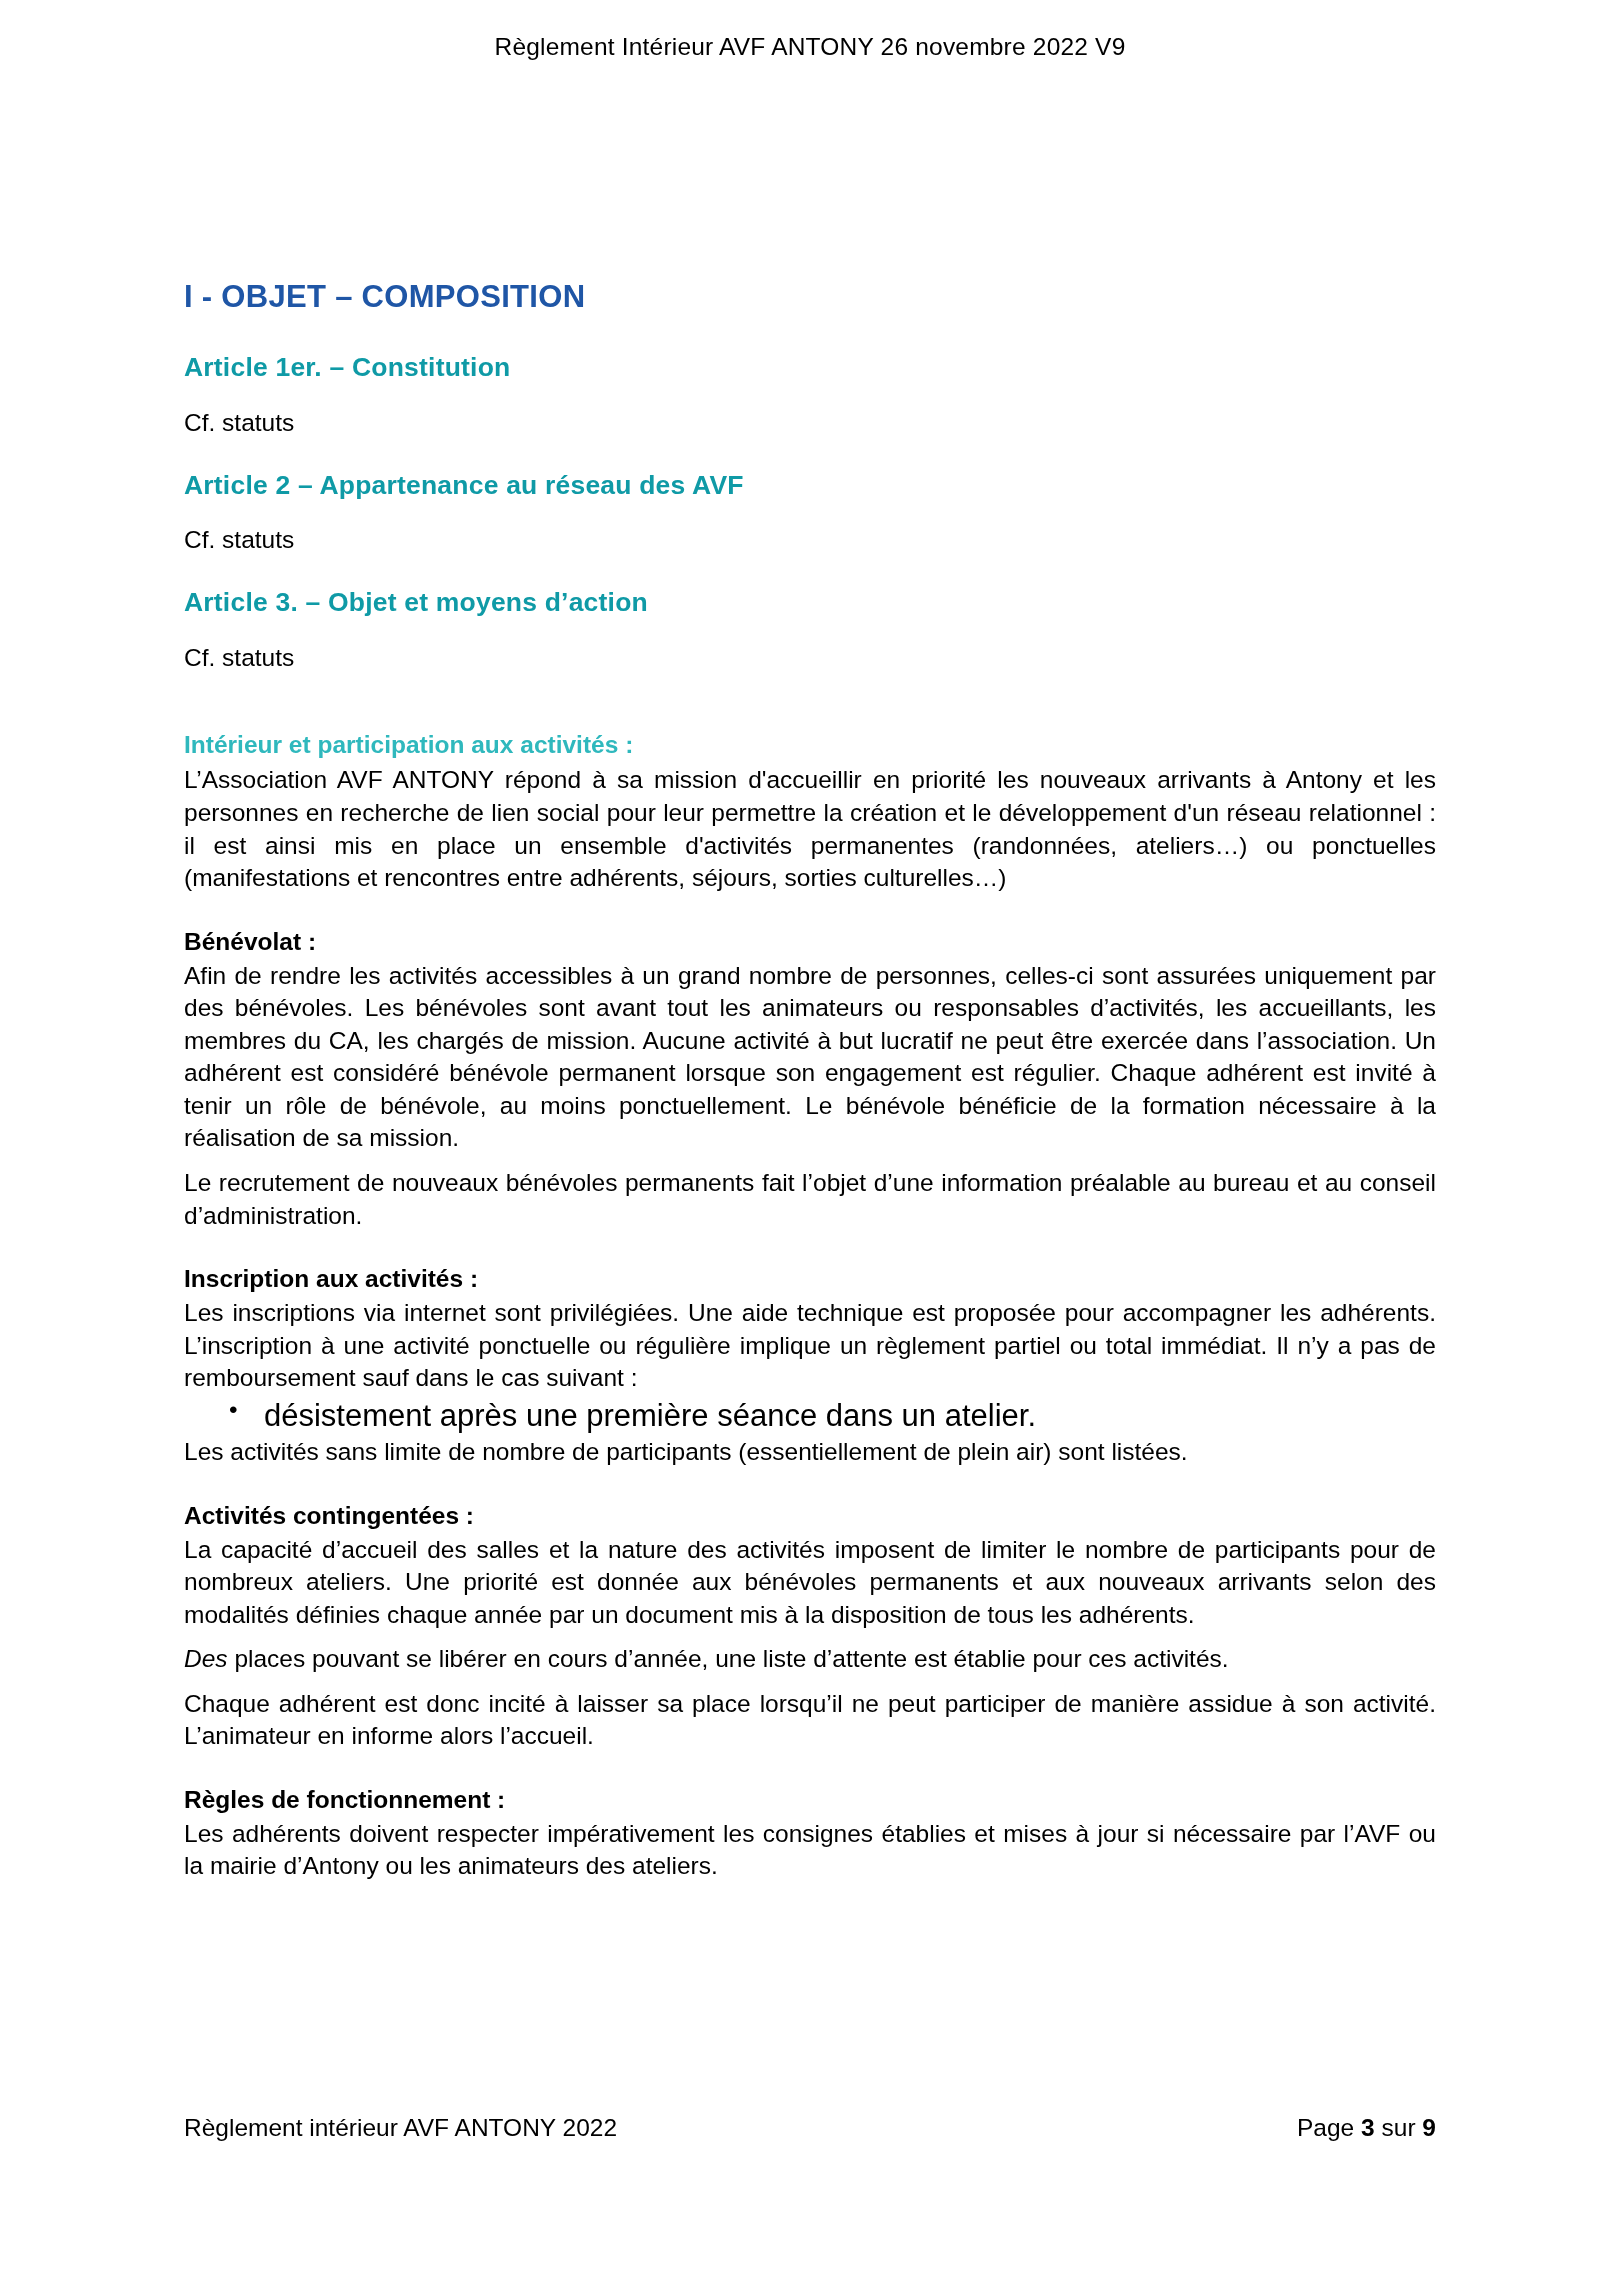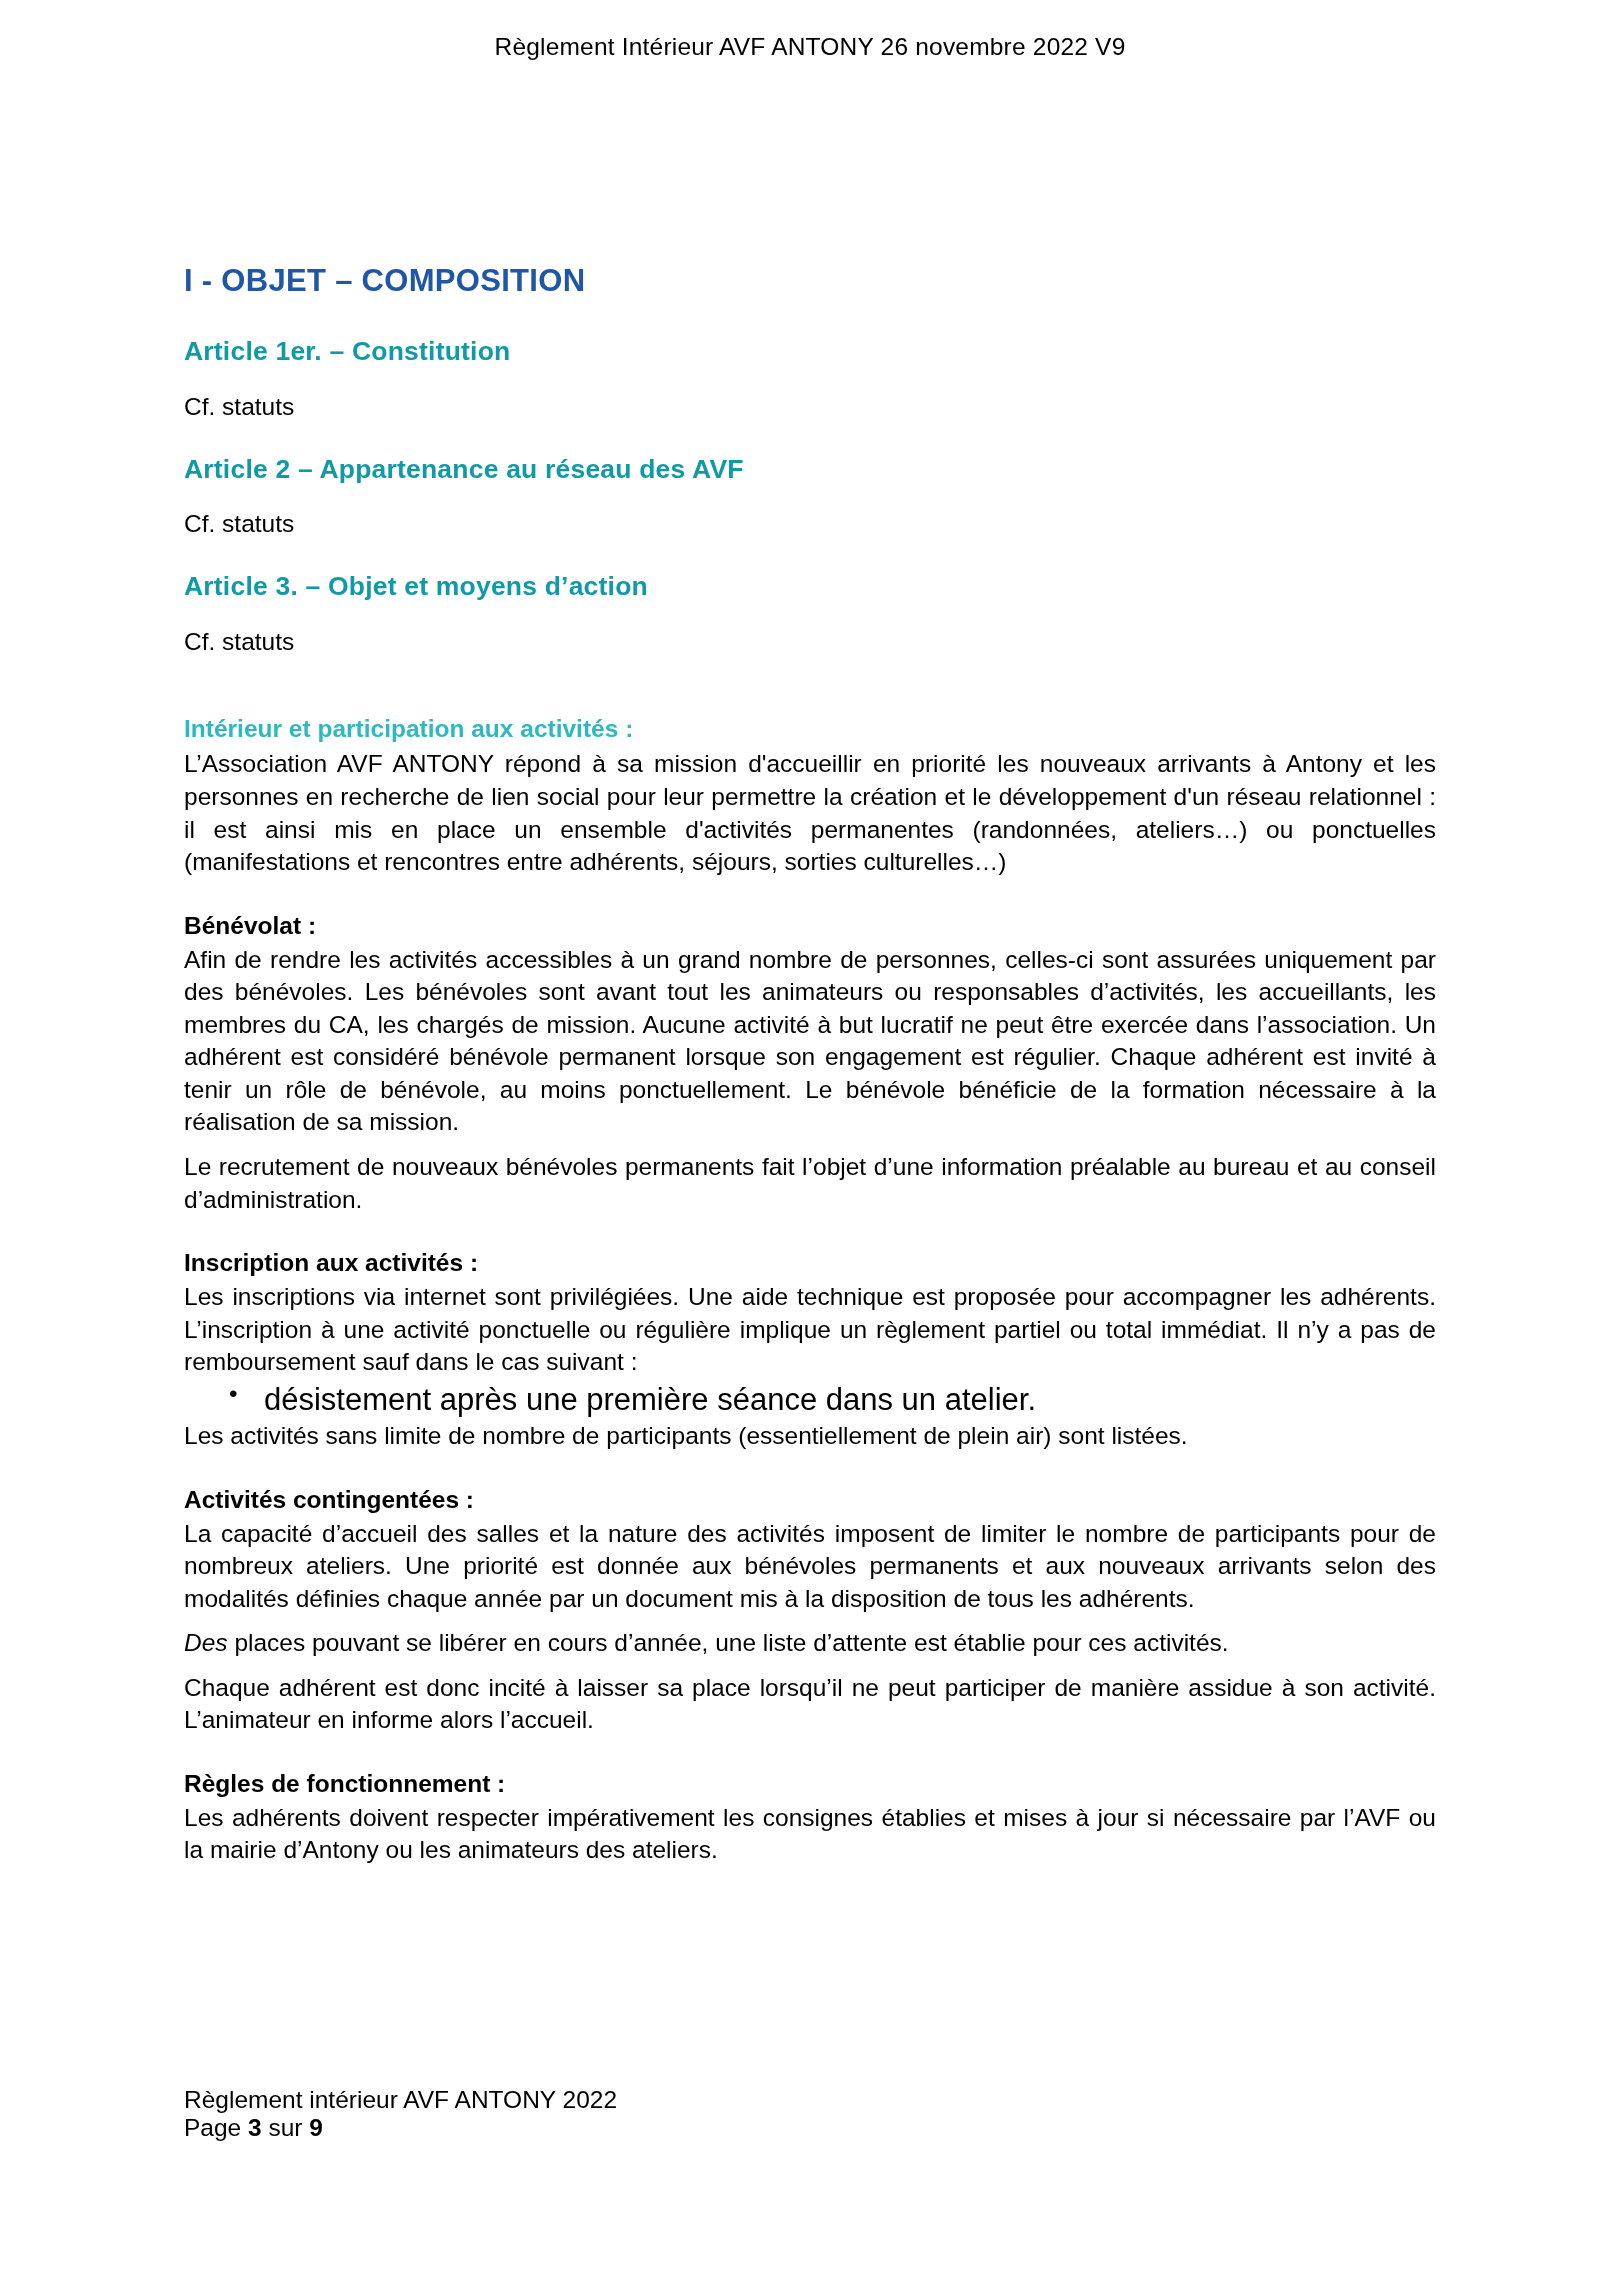--- a/index.html
+++ b/index.html
@@ -24,21 +24,21 @@
     top: 33px;
     left: 0;
     width: 100%;
     text-align: center;
     font-size: 24.5px;
     color: #000000;
     letter-spacing: 0.2px;
   }
   .content {
     position: absolute;
-    top: 263px;
+    top: 279px;
     left: 184px;
     width: 1252px;
   }
   .h1 {
     font-size: 31px;
     font-weight: bold;
     color: #1f56a6;
     margin: 0 0 37px 0;
     letter-spacing: 0.3px;
   }
@@ -95,21 +95,20 @@
   .italic-lead { font-style: italic; }
   .footer {
     position: absolute;
     bottom: 94px;
     left: 184px;
     width: 1252px;
     display: flex;
     justify-content: space-between;
     align-items: baseline;
     font-size: 24.5px;
-    flex-direction: column;
   }
   .footer .right b { font-weight: bold; }
 </style>
 </head>
 <body>
 
 <div class="page">
 
   <div class="header">Règlement Intérieur AVF ANTONY 26 novembre 2022 V9</div>
 

